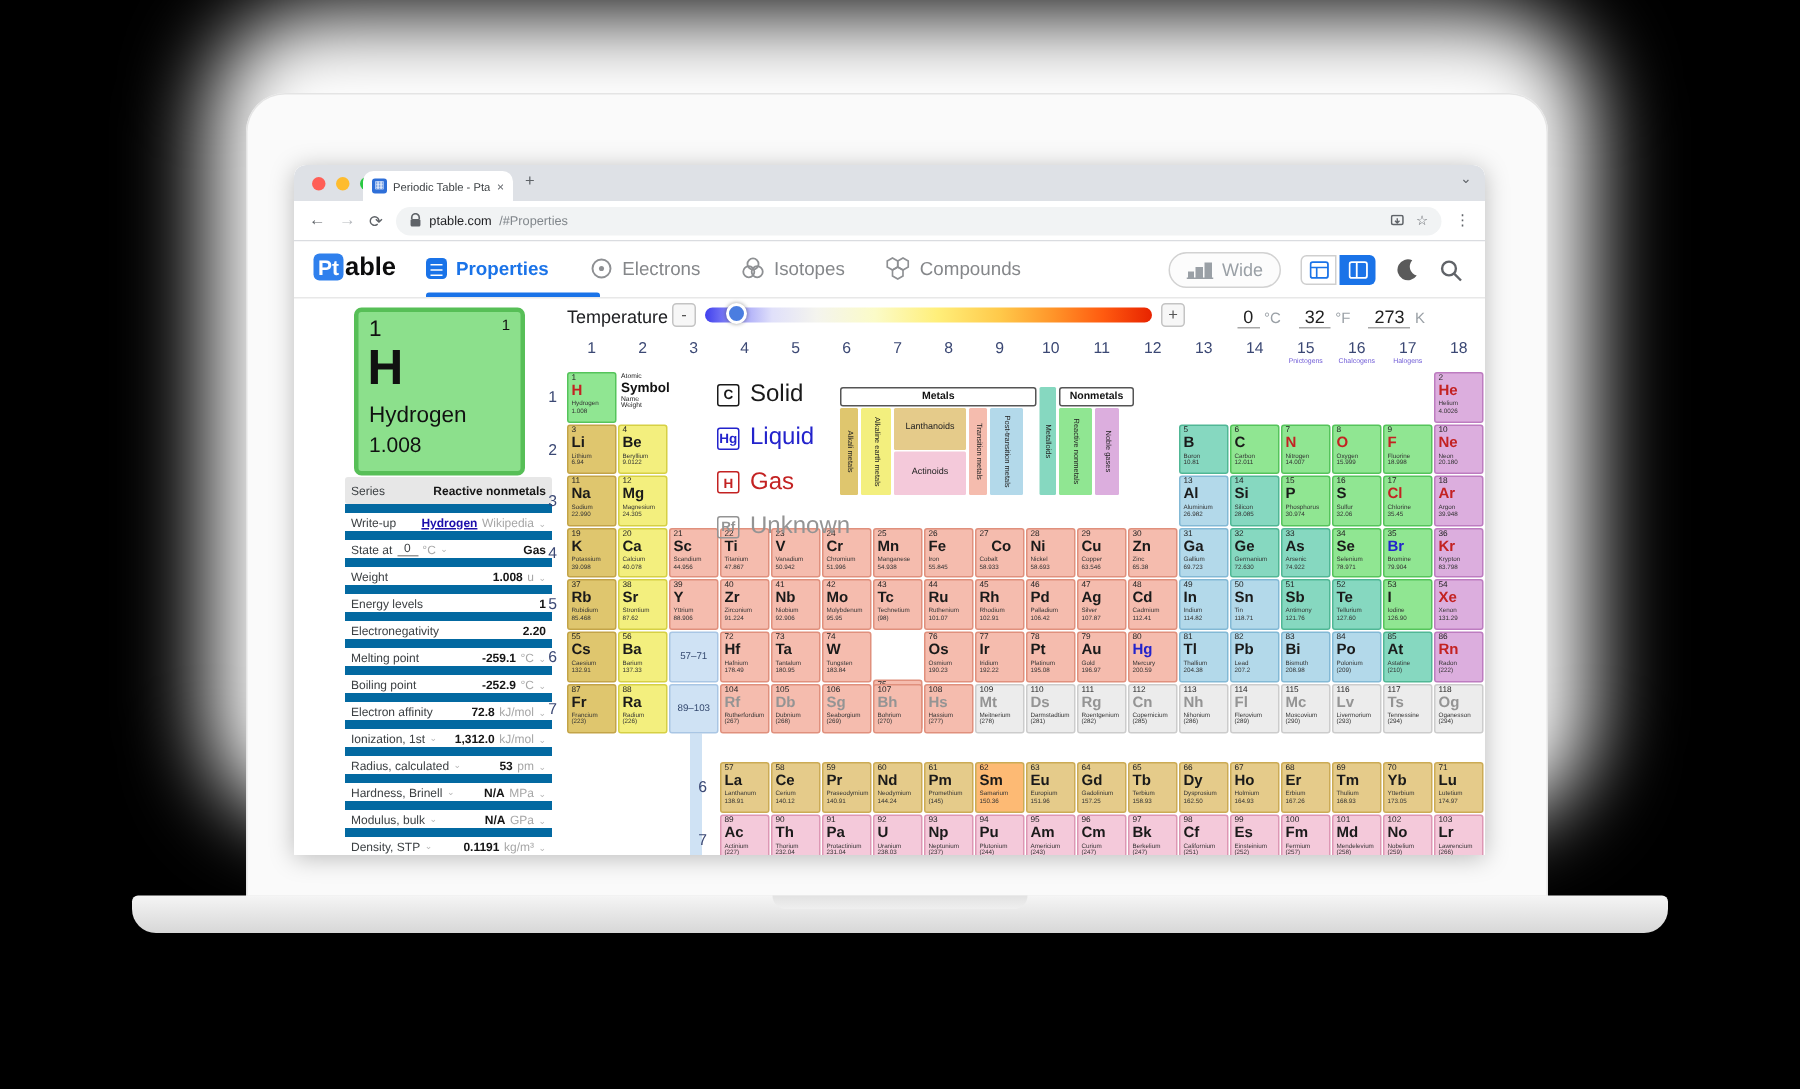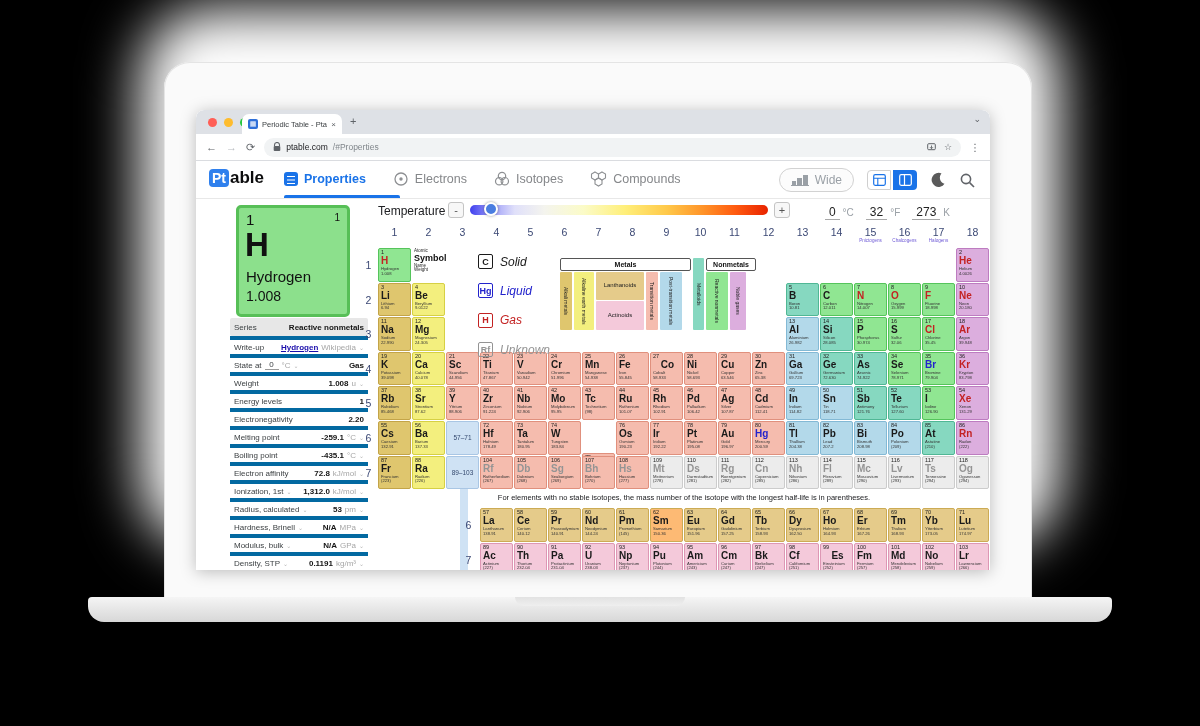--- a/index.html
+++ b/index.html
@@ -72,21 +72,21 @@
 
   
   .el-card{position:absolute;left:40px;top:95px;width:114px;height:112px;background:#8ce08c;
        border:3px solid #57bf57;border-radius:5px;box-sizing:border-box;}
   .el-num{position:absolute;left:7px;top:3px;font-size:15px;color:#111;}
   .el-right{position:absolute;right:7px;top:4px;font-size:10px;color:#111;}
   .el-sym{position:absolute;left:6px;top:18px;font-size:33px;font-weight:bold;color:#111;}
   .el-name{position:absolute;left:7px;top:60px;font-size:15px;color:#111;}
   .el-mass{position:absolute;left:7px;top:80px;font-size:14px;color:#111;}
   .props{position:absolute;left:34px;top:208px;width:138px;}
-  .prow{height:18px;display:flex;align-items:center;font-size:8px;border-top:4px solid #0369a1;
+  .prow{height:18px;display:flex;align-items:center;font-size:8px;border-top:6px solid #0369a1;
        padding:0 4px;box-sizing:border-box;}
   .prow.hdr{background:#e7e7e7;border-top:none;border-radius:2px;}
   .plabel{color:#3c4043;display:flex;gap:3px;align-items:center;white-space:nowrap;}
   .pval{margin-left:auto;color:#151515;display:flex;gap:3px;align-items:baseline;font-weight:bold;white-space:nowrap;}
   .punit{color:#a6a6a6;font-weight:normal;}
   .pchev{color:#b5b5b5;font-size:6px;font-weight:normal;}
   .plink{color:#1a0dab;text-decoration:underline;font-weight:bold;}
   .pinput{border-bottom:1px solid #999;min-width:14px;text-align:center;}
 
   
@@ -105,21 +105,21 @@
   .ph{position:absolute;width:33px;height:33.6px;box-sizing:border-box;border:1px solid #a9c6e4;
        border-radius:2px;background:#cfe2f4;display:grid;place-items:center;font-size:6.5px;color:#33486e;}
   .fconnector{position:absolute;left:82px;top:263px;width:8px;height:83px;background:#cfe2f4;}
   .keycell{position:absolute;left:34px;top:22px;width:33px;height:34px;padding:1px 0 0 2px;box-sizing:border-box;line-height:1;}
   .key-a{display:block;font-size:4.5px;color:#222;}
   .key-s{display:block;font-size:9px;font-weight:bold;color:#111;margin:0.5px 0;}
   .tnote{position:absolute;left:0;top:267px;width:612px;text-align:center;font-size:7.5px;color:#202124;}
   .slg-row{position:absolute;left:100px;display:flex;align-items:center;gap:7px;}
   .slg-box{width:15px;height:15px;border:1.5px solid currentColor;border-radius:2px;display:grid;
        place-items:center;font-size:9px;font-weight:bold;box-sizing:border-box;}
-  .slg-label{font-size:12px;font-style:italic;}
+  .slg-label{font-size:16px;}
   .clg{position:absolute;left:182px;top:32px;width:196px;height:72px;}
   .clg-box{position:absolute;border:1px solid #555;background:#fff;font-size:7px;font-weight:bold;
        display:grid;place-items:center;border-radius:2px;color:#111;box-sizing:border-box;}
   .clg-strip{position:absolute;display:flex;align-items:center;justify-content:center;
        font-size:5px;color:#222;text-align:center;line-height:1.2;overflow:hidden;border-radius:1px;}
   .clg-strip.vert{writing-mode:vertical-rl;}
 </style>
 </head>
 <body>
 
@@ -296,21 +296,21 @@
         <div class="plabel">Melting point</div>
         <div class="pval">
           <span>-259.1</span>
           <div class="punit">°C</div>
           <div class="pchev">⌄</div>
         </div>
       </div>
       <div class="prow">
         <div class="plabel">Boiling point</div>
         <div class="pval">
-          <span>-435.1</span>
+          <span>-252.9</span>
           <div class="punit">°C</div>
           <div class="pchev">⌄</div>
         </div>
       </div>
       <div class="prow">
         <div class="plabel">Electron affinity</div>
         <div class="pval">
           <span>72.8</span>
           <div class="punit">kJ/mol</div>
           <div class="pchev">⌄</div>
@@ -372,21 +372,20 @@
         <div class="clg-strip vert" style="left: 14px; top: 14px; width: 20px; height: 58px; background: rgb(243, 239, 126);">Alkaline earth metals</div>
         <div class="clg-strip" style="left: 36px; top: 14px; width: 48px; height: 28px; background: rgb(229, 203, 138); font-size: 6px;">Lanthanoids</div>
         <div class="clg-strip" style="left: 36px; top: 43px; width: 48px; height: 29px; background: rgb(244, 201, 218); font-size: 6px;">Actinoids</div>
         <div class="clg-strip vert" style="left: 86px; top: 14px; width: 12px; height: 58px; background: rgb(245, 188, 174);">Transition metals</div>
         <div class="clg-strip vert" style="left: 100px; top: 14px; width: 22px; height: 58px; background: rgb(179, 217, 234);">Post-transition metals</div>
         <div class="clg-strip vert" style="left: 133px; top: 0px; width: 11px; height: 72px; background: rgb(134, 216, 192);">Metalloids</div>
         <div class="clg-strip vert" style="left: 146px; top: 14px; width: 22px; height: 58px; background: rgb(144, 230, 146);">Reactive nonmetals</div>
         <div class="clg-strip vert" style="left: 170px; top: 14px; width: 16px; height: 58px; background: rgb(220, 174, 222);">Noble gases</div>
       </div>
     <div class="fconnector"></div>
-    <div class="tnote">For elements with no stable isotopes, the mass number of the isotope with the longest half-life is in parentheses.</div>
   <div class="gnum" style="left: 0px;">1</div>
       <div class="gnum" style="left: 34px;">2</div>
       <div class="gnum" style="left: 68px;">3</div>
       <div class="gnum" style="left: 102px;">4</div>
       <div class="gnum" style="left: 136px;">5</div>
       <div class="gnum" style="left: 170px;">6</div>
       <div class="gnum" style="left: 204px;">7</div>
       <div class="gnum" style="left: 238px;">8</div>
       <div class="gnum" style="left: 272px;">9</div>
       <div class="gnum" style="left: 306px;">10</div>
@@ -1083,21 +1082,21 @@
         <div class="emass">(247)</div>
       </div>
       <div class="cell" style="left: 408px; top: 316.6px; background: rgb(244, 201, 218); border-color: rgb(221, 151, 180);">
         <div class="enum">98</div>
         <div class="esym" style="color: rgb(26, 26, 26);">Cf</div>
         <div class="ename">Californium</div>
         <div class="emass">(251)</div>
       </div>
       <div class="cell" style="left: 442px; top: 316.6px; background: rgb(244, 201, 218); border-color: rgb(221, 151, 180);">
         <div class="enum">99</div>
-        <div class="esym" style="color: rgb(26, 26, 26); text-align: center;">Es</div>
+        <div class="esym" style="color: rgb(26, 26, 26);">Es</div>
         <div class="ename">Einsteinium</div>
         <div class="emass">(252)</div>
       </div>
       <div class="cell" style="left: 476px; top: 316.6px; background: rgb(244, 201, 218); border-color: rgb(221, 151, 180);">
         <div class="enum">100</div>
         <div class="esym" style="color: rgb(26, 26, 26);">Fm</div>
         <div class="ename">Fermium</div>
         <div class="emass">(257)</div>
       </div>
       <div class="cell" style="left: 510px; top: 316.6px; background: rgb(244, 201, 218); border-color: rgb(221, 151, 180);">

